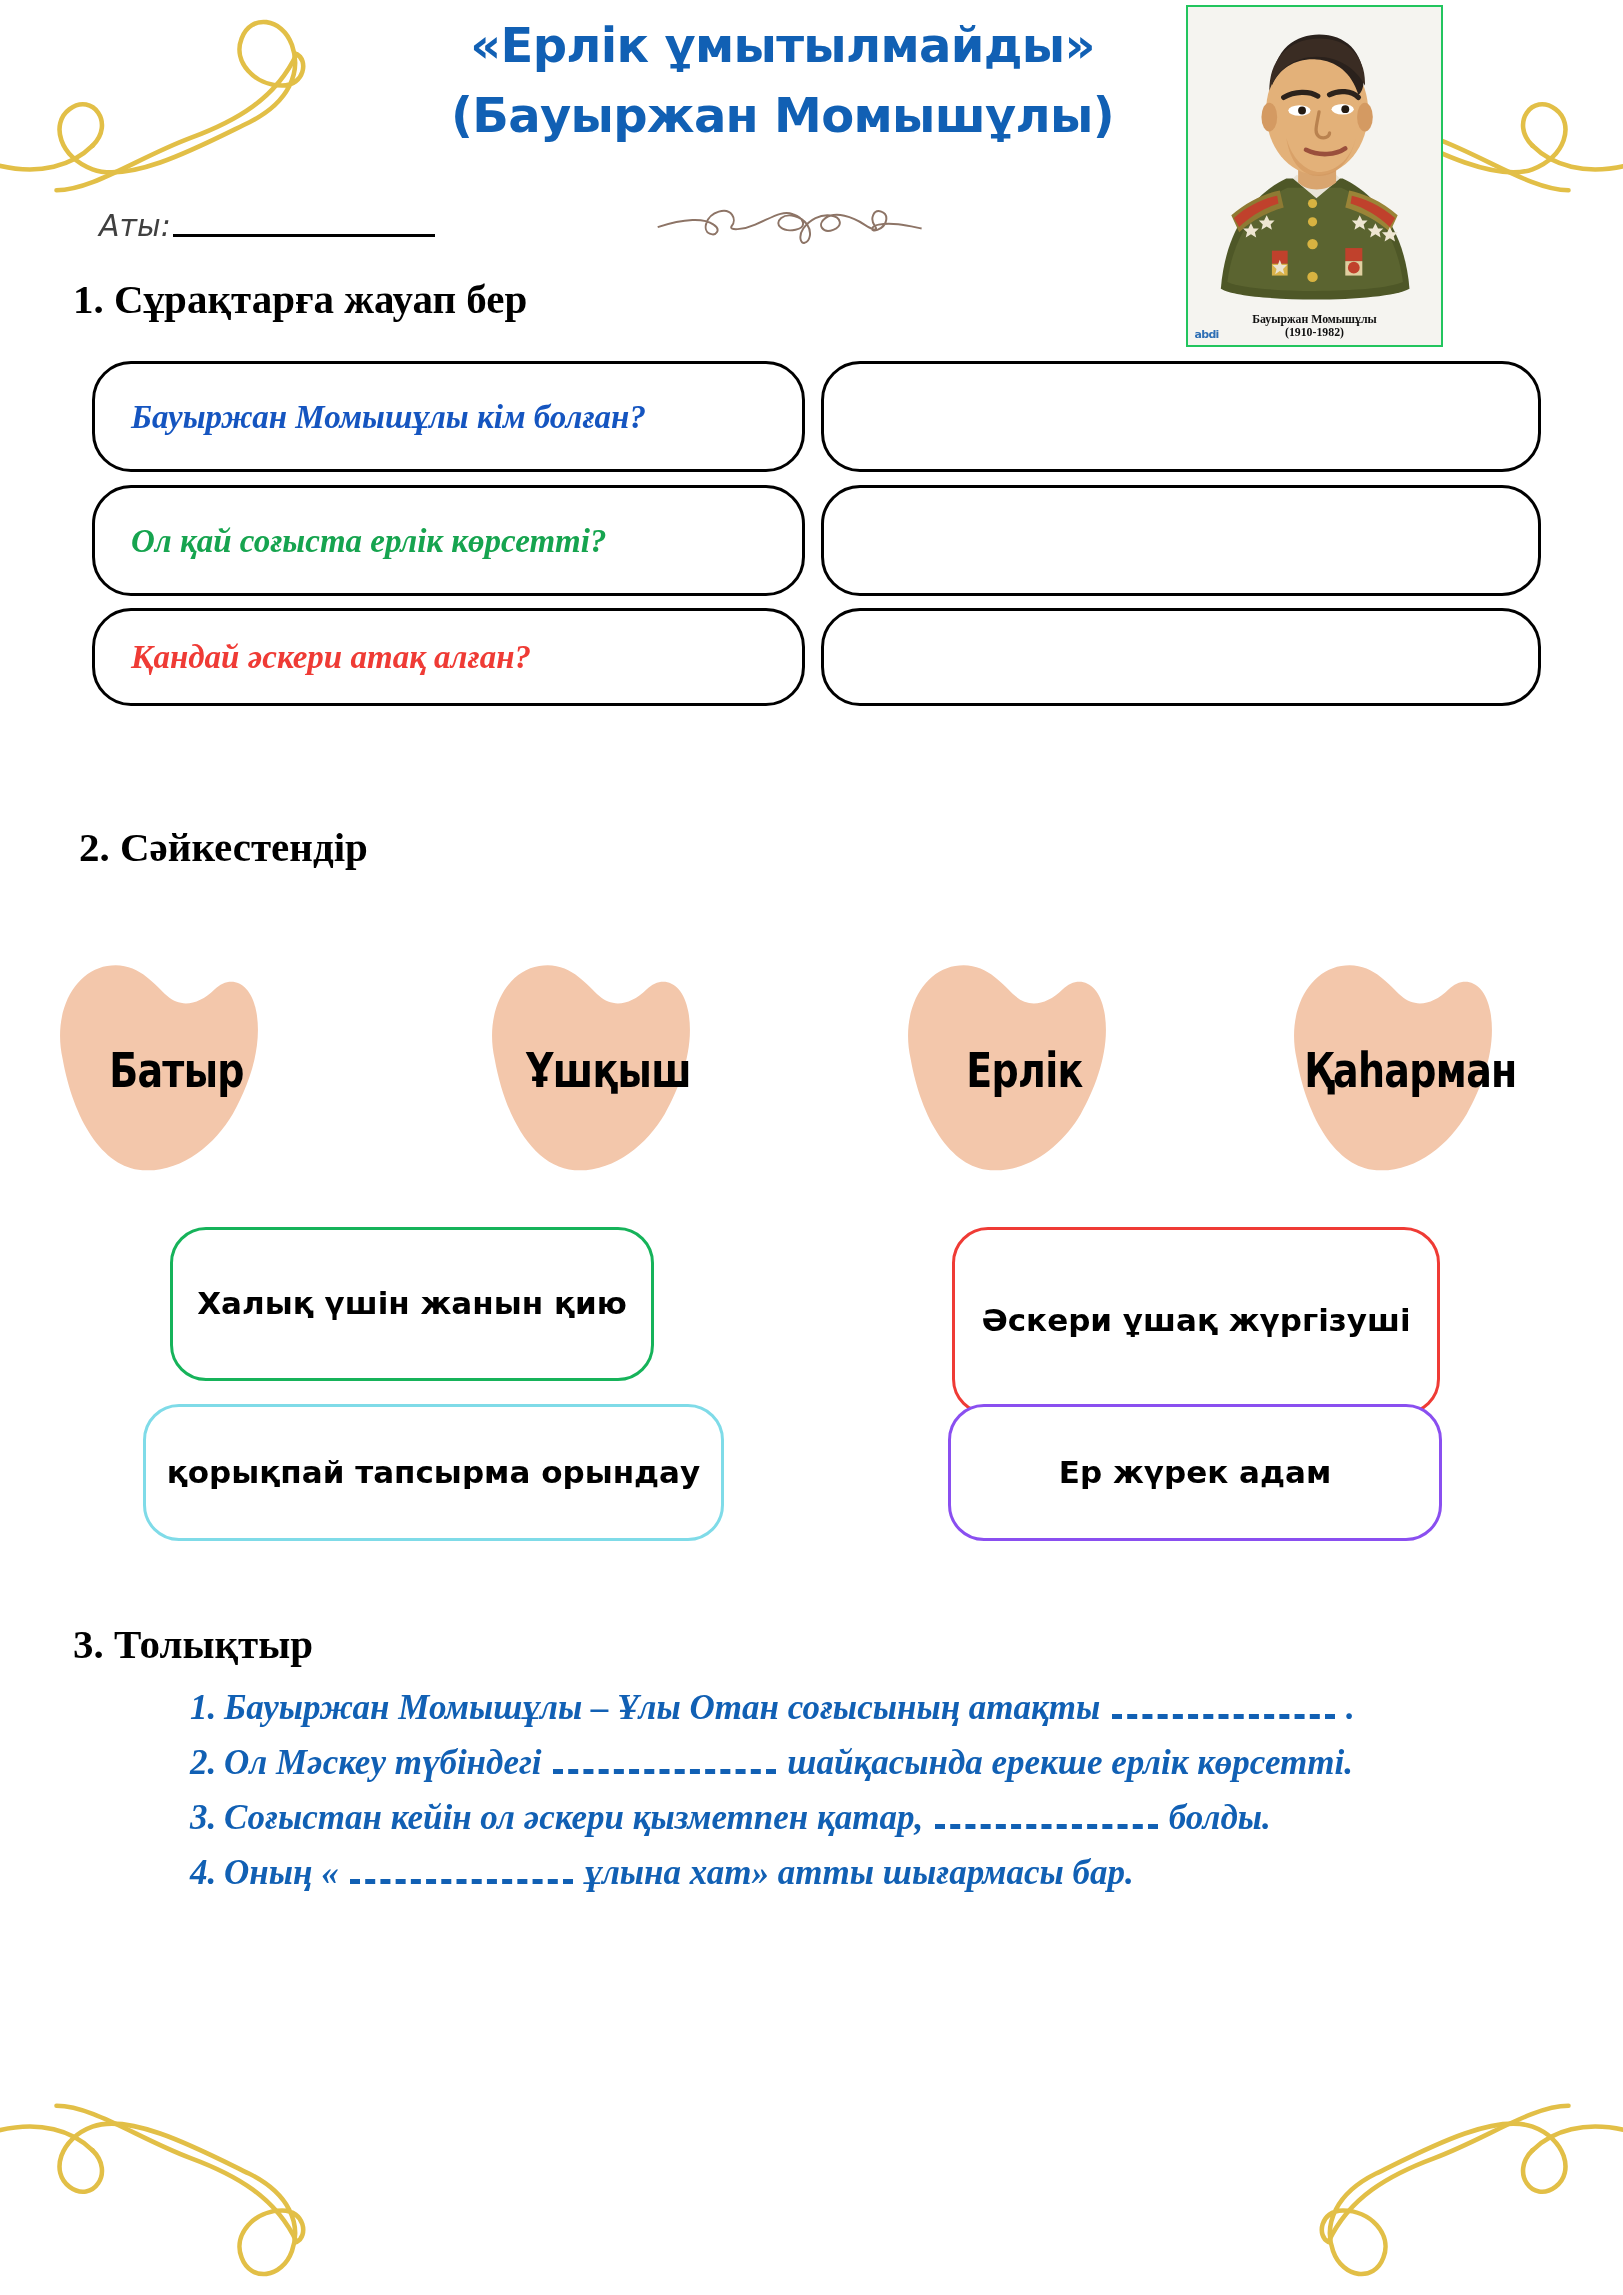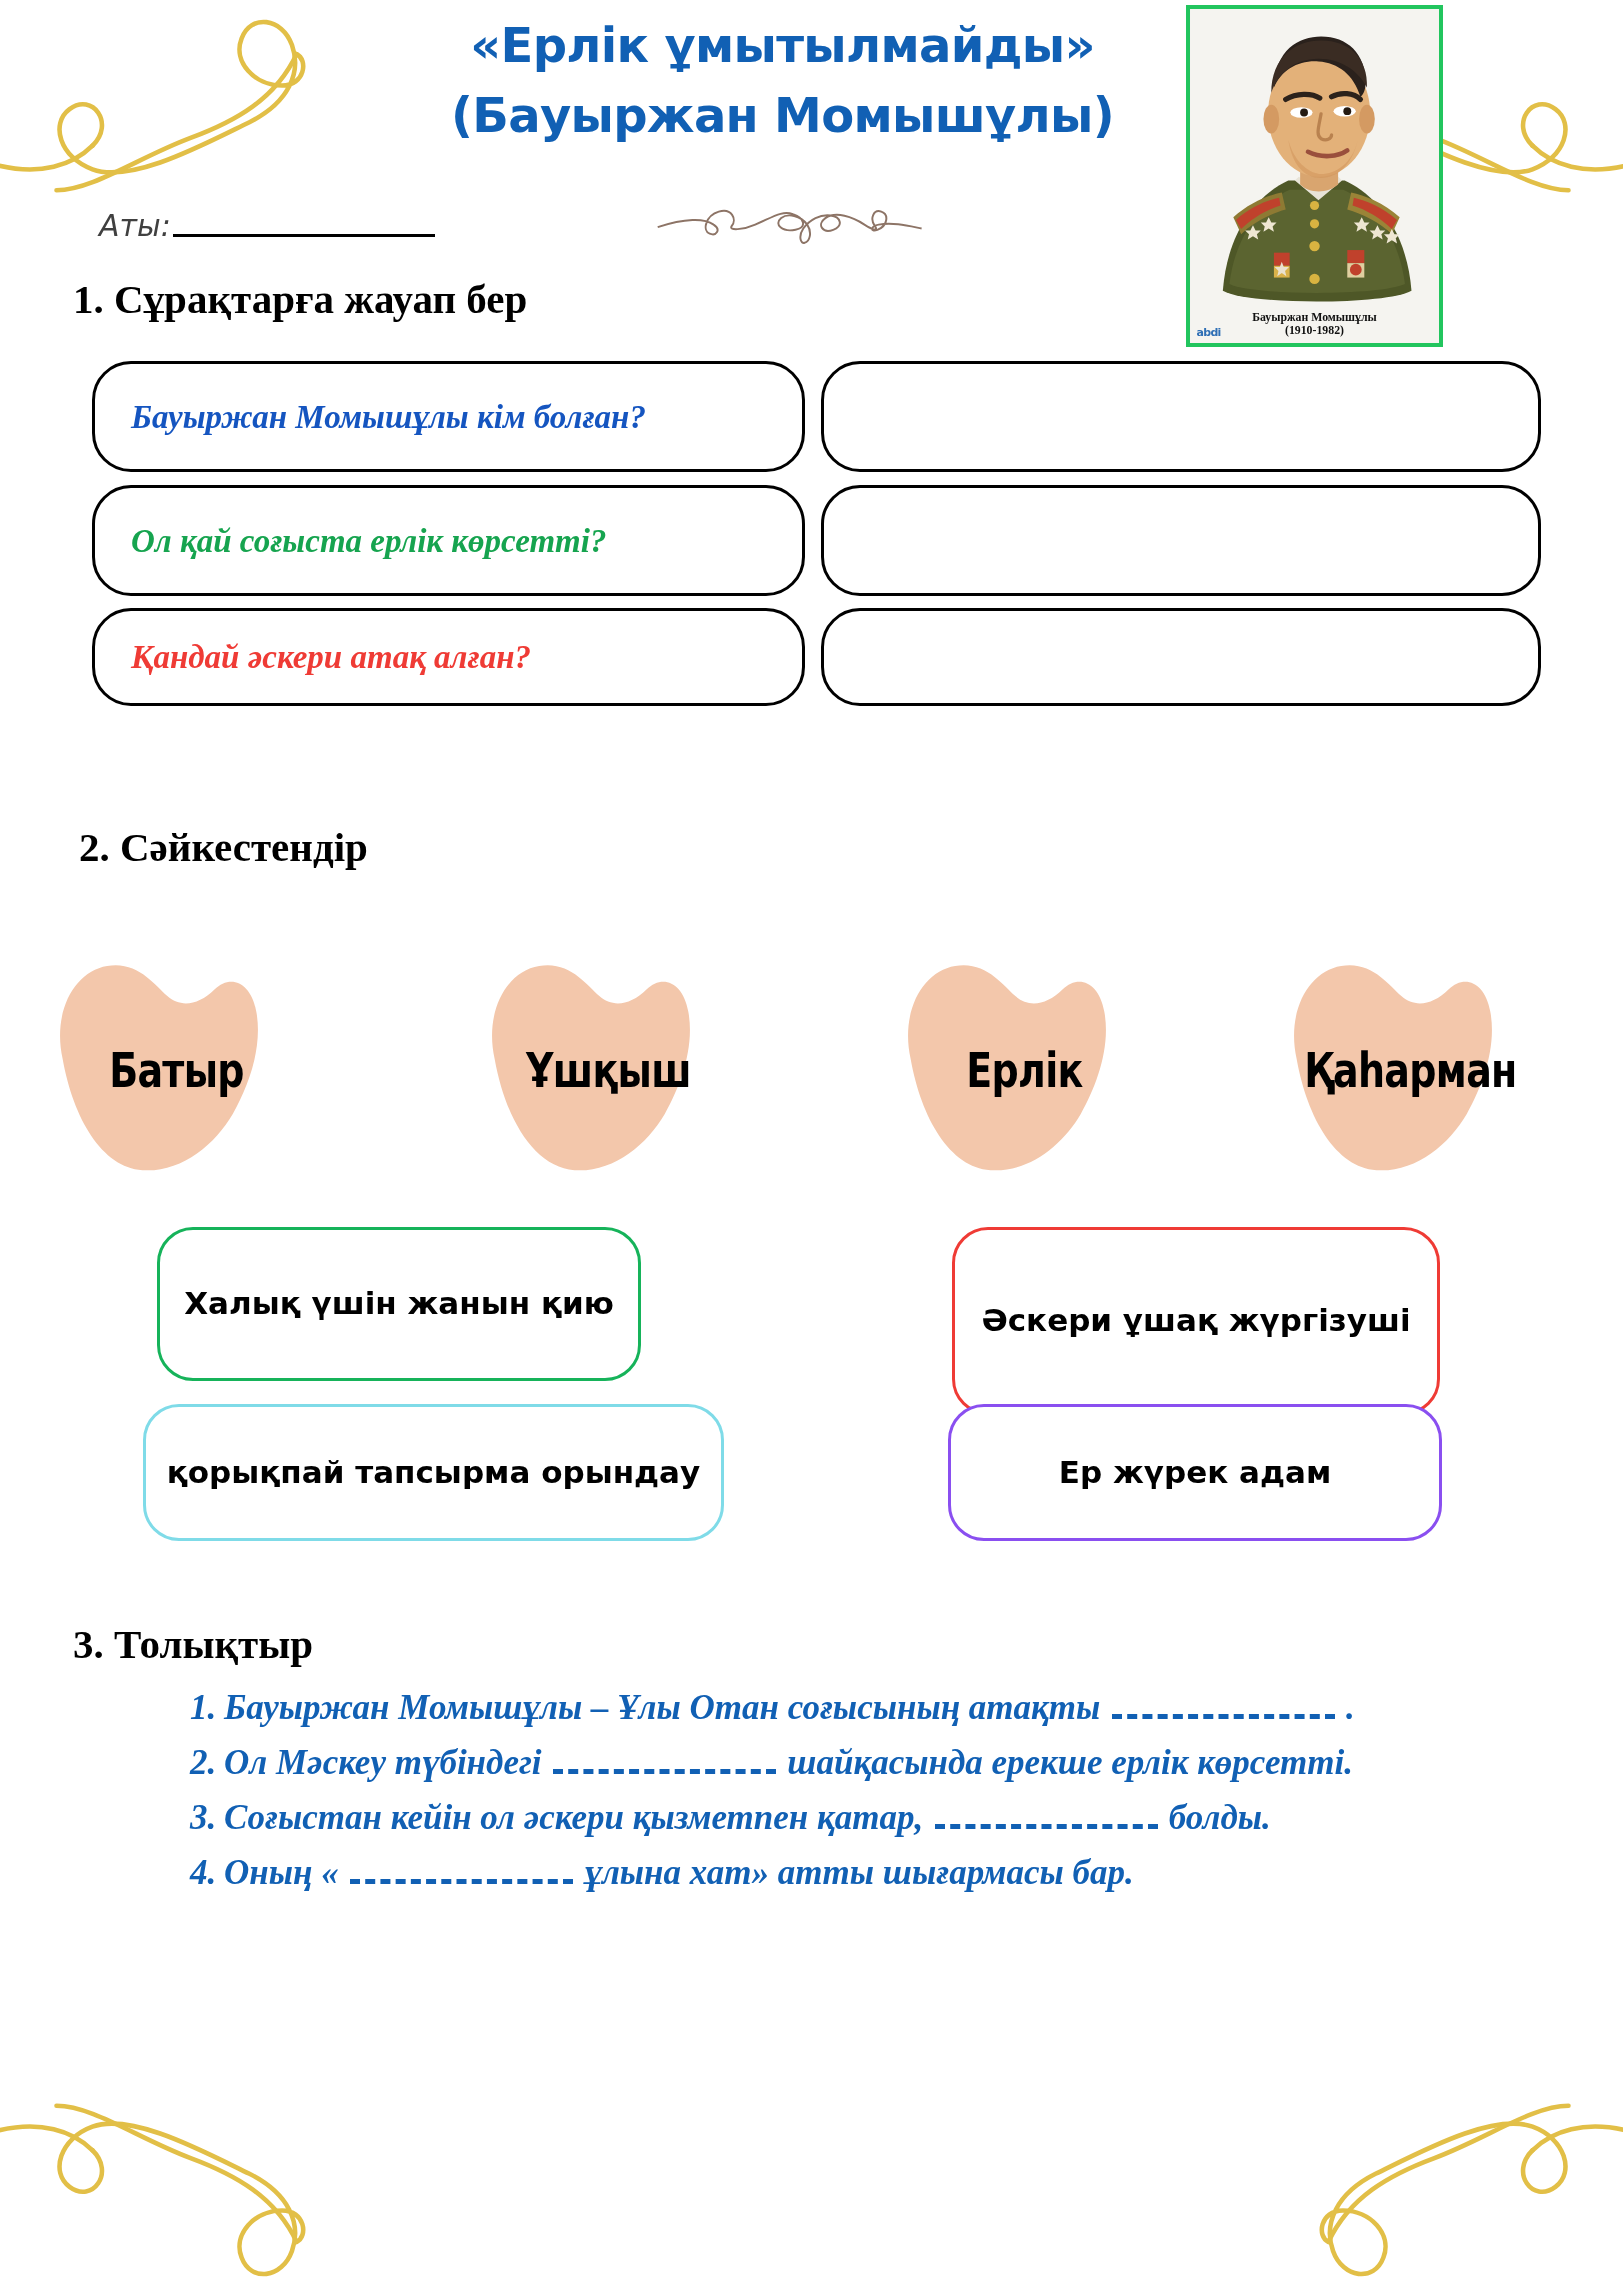--- a/index.html
+++ b/index.html
@@ -48,21 +48,21 @@
   .title-line2 { display: block; }
 
   
   .portrait-frame {
     position: absolute;
     left: 1186px;
     top: 5.2px;
     width: 257px;
     height: 342px;
     background: #f3f2ee;
-    border: 4px solid #22c55e;
+    border: 2px solid #22c55e;
     box-sizing: border-box;
     overflow: hidden;
   }
   .portrait-art { position: absolute; left: 0; top: 0; }
   .portrait-cap {
     position: absolute;
     left: 0;
     right: 0;
     bottom: 5.2px;
     text-align: center;
@@ -187,21 +187,21 @@
     align-items: center;
     justify-content: center;
     text-align: center;
     font-family: "DejaVu Sans", sans-serif;
     font-weight: bold;
     font-size: 31px;
     line-height: 1.35;
     color: #000;
     padding: 0 17px;
   }
-  #def-0 { left: 157px;  top: 1227px; width: 484px; height: 154px; }
+  #def-0 { left: 170px;  top: 1227px; width: 484px; height: 154px; }
   #def-1 { left: 143px;  top: 1404px; width: 581px; height: 137px; }
   #def-2 { left: 952px; top: 1227px; width: 488px; height: 188px; }
   #def-3 { left: 948px; top: 1404px; width: 494px; height: 137px; }
 
   
   .fill-list {
     position: absolute;
     left: 190px;
     top: 1682px;
     width: 1270px;

